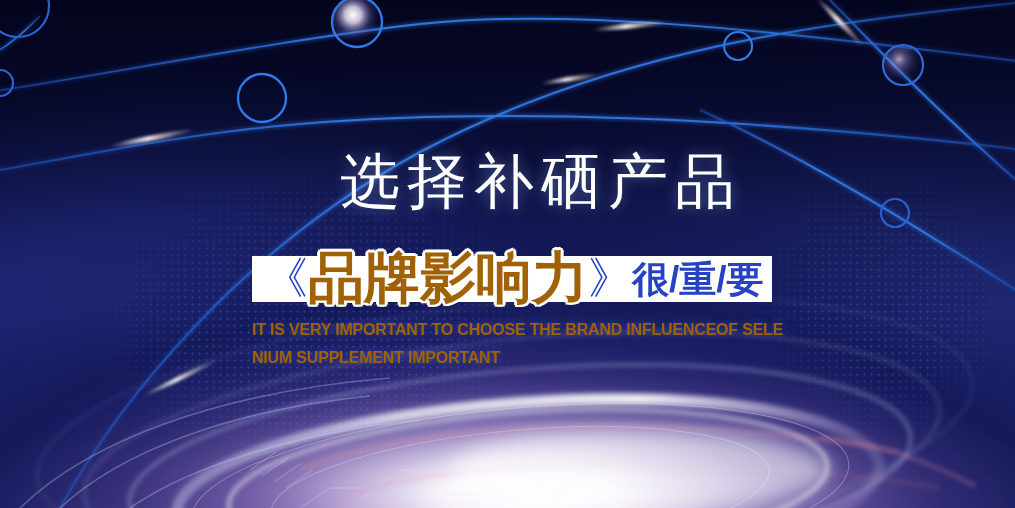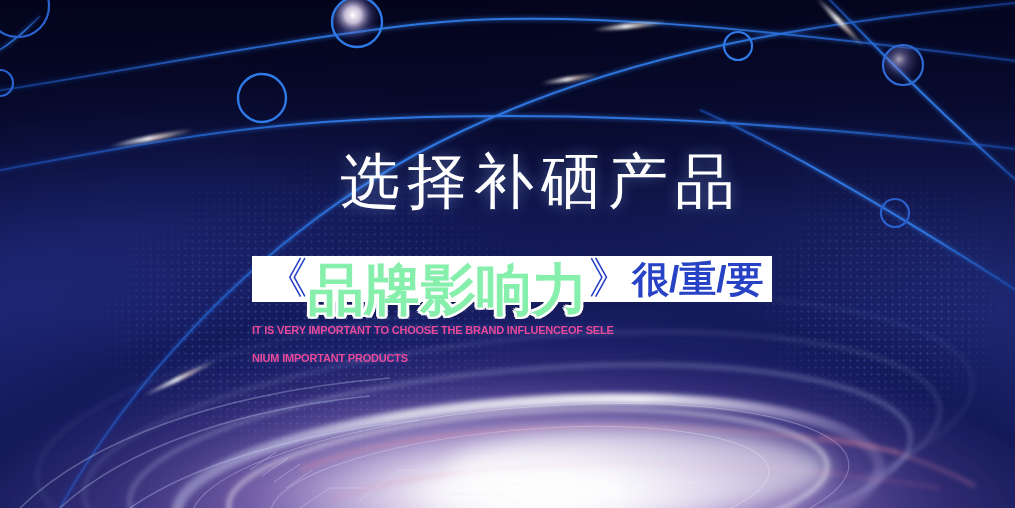--- a/index.html
+++ b/index.html
@@ -84,49 +84,49 @@
   }
   .brk {
     color: #2742c4;
     font-size: 44px;
     line-height: 46px;
     font-weight: 400;
     position: relative;
     top: -1px;
   }
   #brand-word {
-    color: #86efac;
+    color: #a16207;
     font-size: 56px;
     line-height: 56px;
     font-weight: bold;
     letter-spacing: 0px;
     position: relative;
-    top: 16px;
+    top: 4px;
     text-shadow:
       2px 0 0 #ffffff, -2px 0 0 #ffffff, 0 2px 0 #ffffff, 0 -2px 0 #ffffff,
       2px 2px 0 #ffffff, -2px -2px 0 #ffffff, 2px -2px 0 #ffffff, -2px 2px 0 #ffffff,
       3px 0 0 #ffffff, -3px 0 0 #ffffff, 0 -3px 0 #ffffff;
   }
   #tail-word {
     color: #2742c4;
     font-size: 37px;
     line-height: 40px;
     font-weight: 700;
     position: relative;
     top: -2px;
     letter-spacing: 0px;
   }
 
   #subtitle-en {
     position: absolute;
     left: 0px;
     top: 168px;
     width: 545px;
-    color: #ec4899;
-    font-size: 11px;
+    color: #a16207;
+    font-size: 16px;
     line-height: 28px;
     font-weight: bold;
     letter-spacing: -0.2px;
     text-shadow: 0 0 8px rgba(120,160,255,0.35);
   }
 </style>
 </head>
 <body>
 
 <div id="banner">
@@ -287,17 +287,17 @@
 
     <div id="title-sub-row">
       <span class="brk">《</span>
       <span id="brand-word">品牌影响力</span>
       <span class="brk">》</span>
       <span id="tail-word">很/重/要</span>
     </div>
 
     <div id="subtitle-en">
       <div>IT IS VERY IMPORTANT TO CHOOSE THE BRAND INFLUENCEOF SELE</div>
-      <div>NIUM IMPORTANT PRODUCTS</div>
+      <div>NIUM SUPPLEMENT IMPORTANT</div>
     </div>
   </div>
 
 </div>
 
 </body></html>

